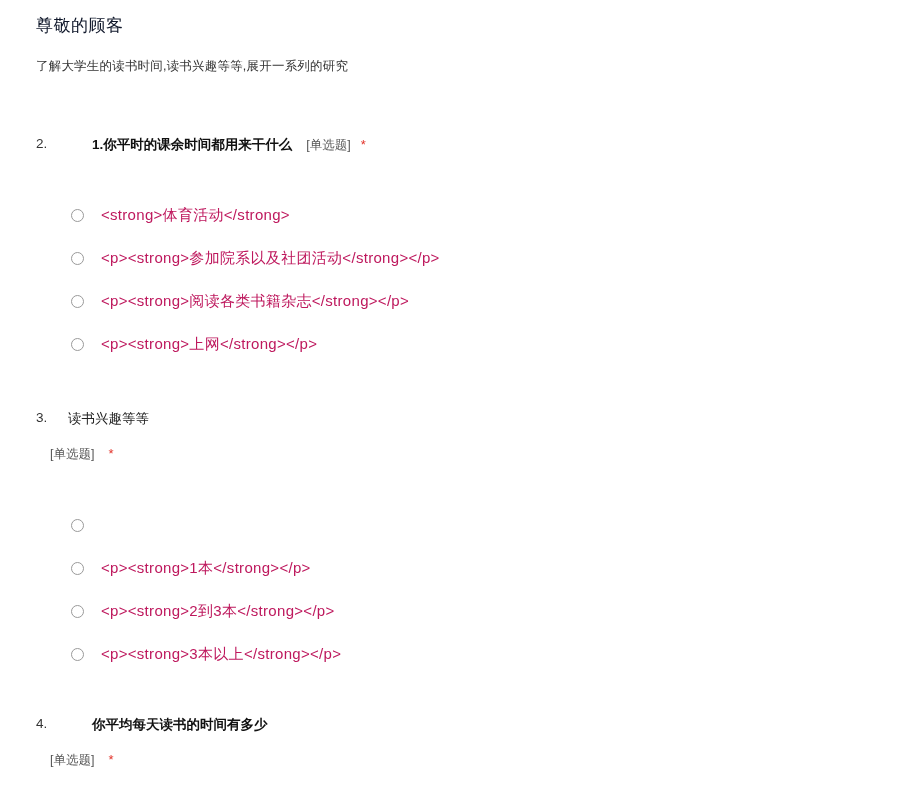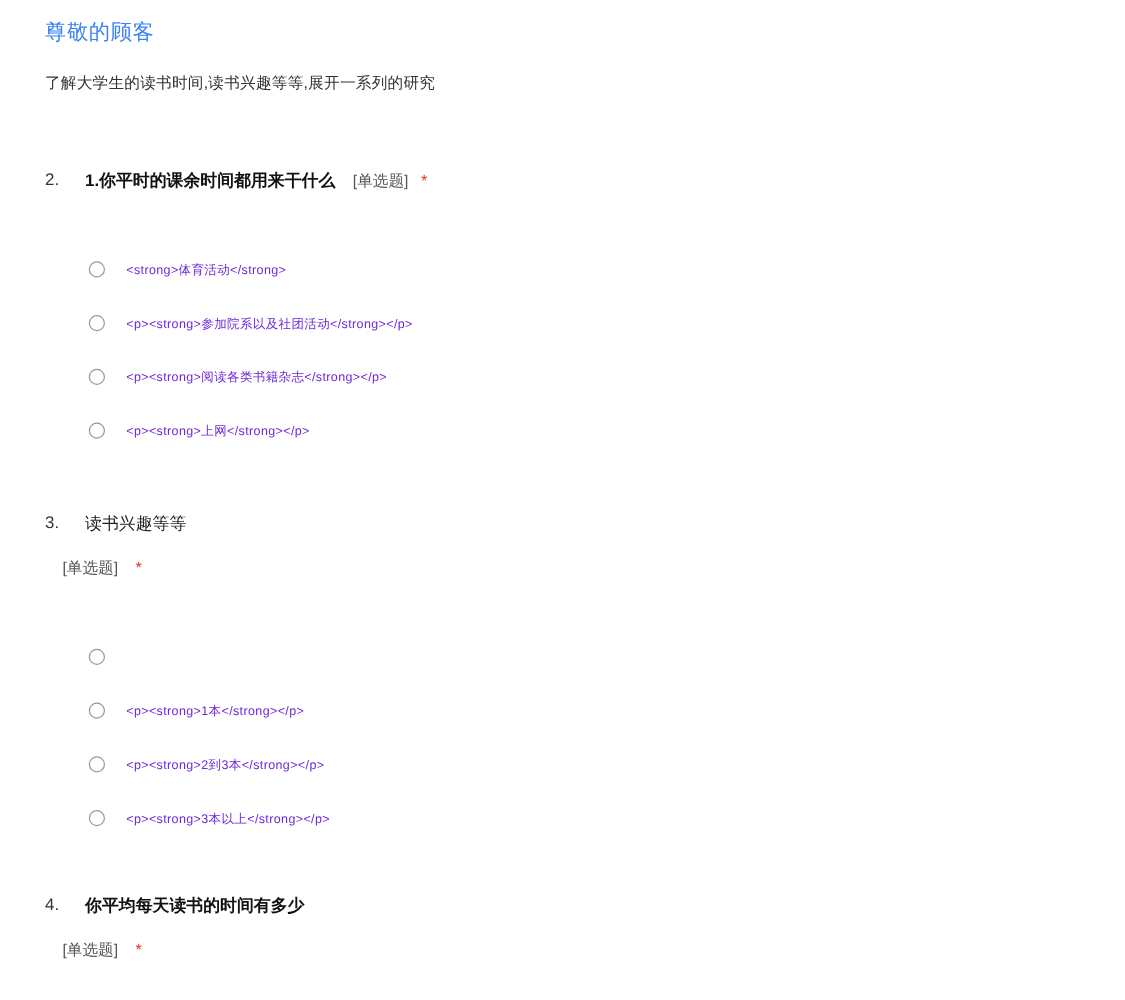--- a/index.html
+++ b/index.html
@@ -19,21 +19,21 @@
     width: 900px;
     height: 800px;
     background: #ffffff;
   }
   .survey-title {
     position: absolute;
     left: 36px;
     top: 14px;
     font-size: 17px;
     font-weight: 500;
-    color: #3b82f6;
+    color: #0f172a;
     letter-spacing: 0.5px;
   }
   .survey-desc {
     position: absolute;
     left: 36px;
     top: 58px;
     font-size: 12.5px;
     color: #333333;
     letter-spacing: 0.2px;
   }
@@ -51,20 +51,21 @@
   .q-head {
     position: absolute;
     left: 68px;
     right: 20px;
     font-size: 13.5px;
     color: #222222;
   }
   .q-text-bold {
     font-weight: bold;
     color: #111111;
+    margin-left: 24px;
   }
   .q-text-normal {
     font-weight: normal;
     color: #222222;
   }
   .q-type {
     color: #555555;
     font-size: 12.5px;
     margin-left: 14px;
   }
@@ -98,22 +99,22 @@
     height: 13px;
     border: 1px solid #9a9a9a;
     border-radius: 50%;
     background: #ffffff;
     box-sizing: border-box;
     flex: 0 0 auto;
     margin-left: 3px;
   }
   .option-label {
     margin-left: 17px;
-    font-size: 10px;
-    color: #6d28d9;
+    font-size: 15px;
+    color: #be185d;
     letter-spacing: 0.3px;
     white-space: pre;
   }
 </style>
 </head>
 <body>
 
 <div class="page">
 
   <div class="survey-title">尊敬的顾客</div>

